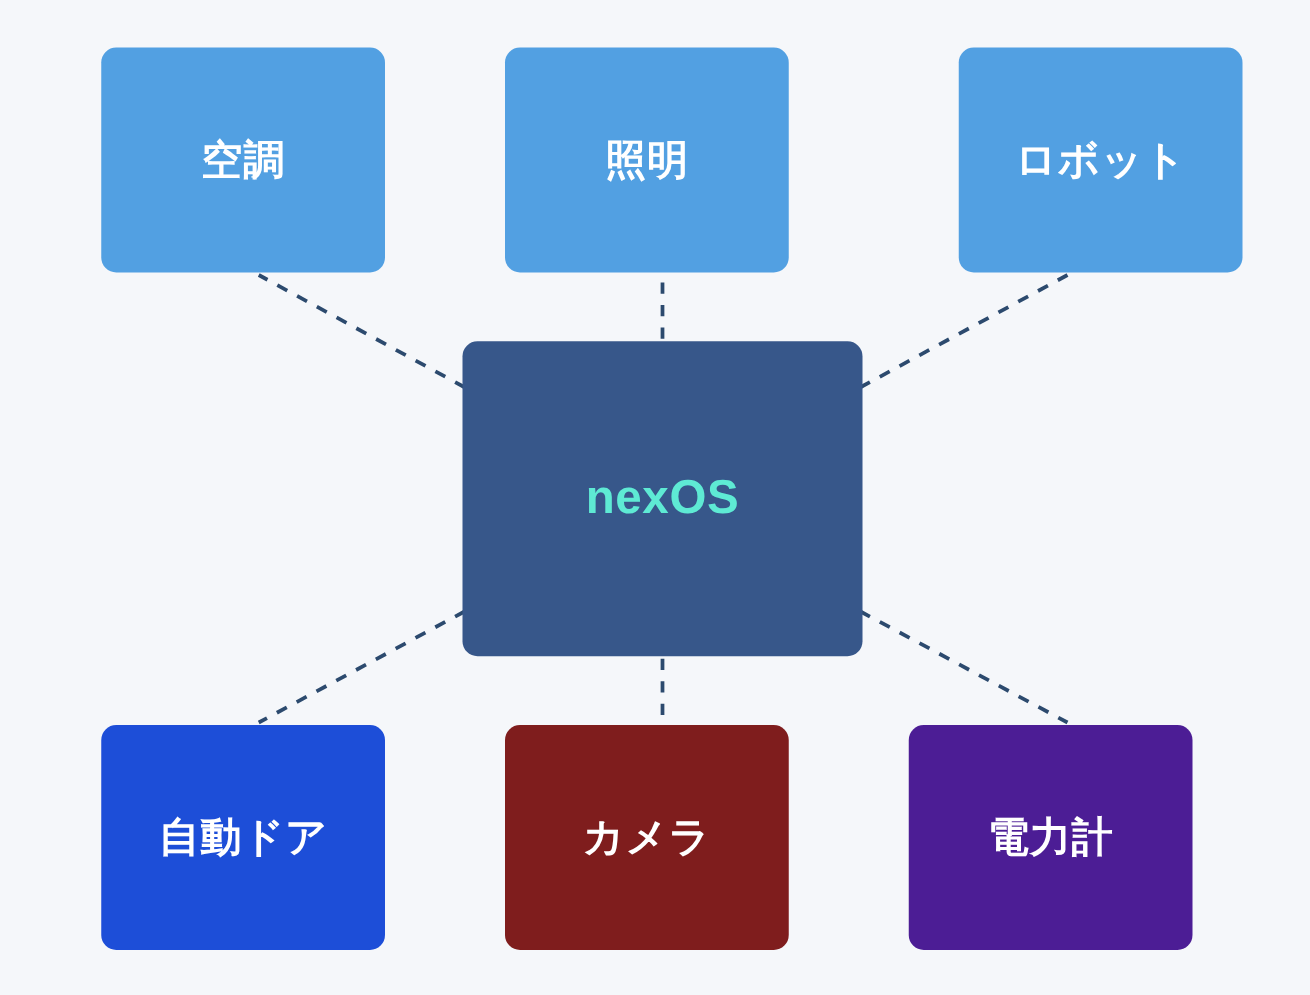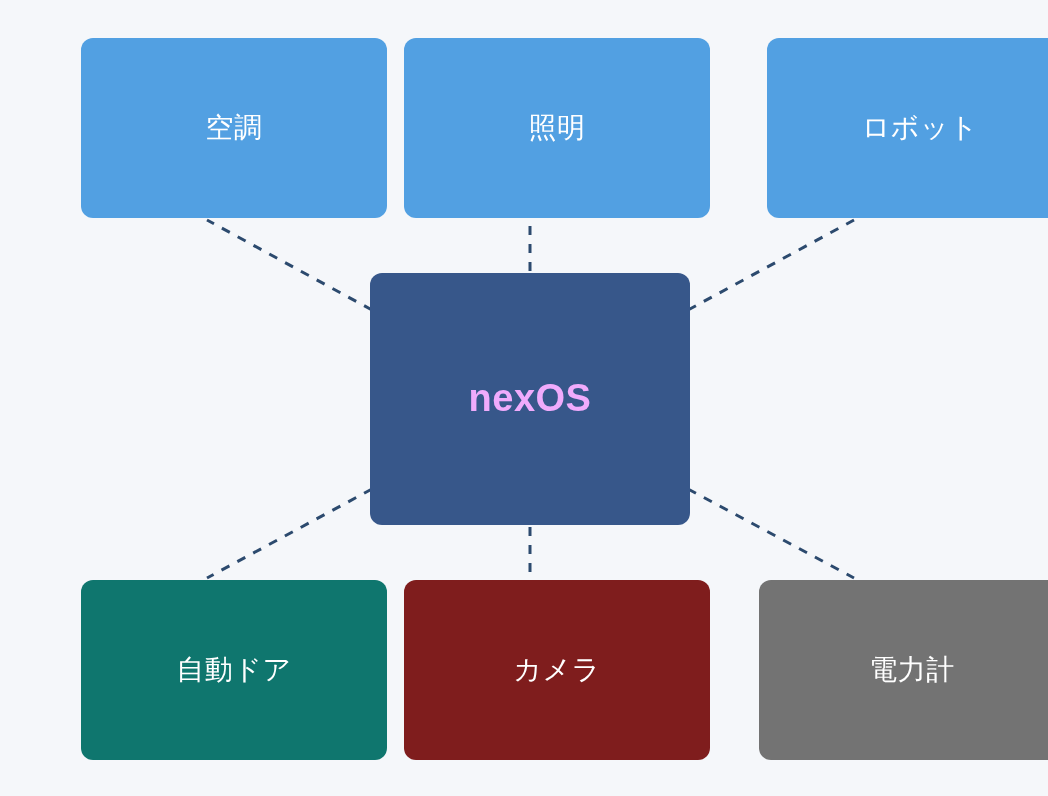--- a/index.html
+++ b/index.html
@@ -40,25 +40,25 @@
     align-items: center;
     justify-content: center;
     box-sizing: border-box;
     border-radius: 12px;
     color: #ffffff;
     text-align: center;
     letter-spacing: 0.5px;
   }
 
   .node.peripheral {
-    width: 306px;
+    width: 227px;
     height: 180px;
     background: #52a0e2;
-    font-size: 28px;
-    font-weight: 400;
+    font-size: 33px;
+    font-weight: 700;
   }
 
   .node.hub {
     width: 320px;
     height: 252px;
     background: #37578a;
     font-size: 38px;
     font-weight: 700;
     letter-spacing: 0.5px;
   }
@@ -107,29 +107,29 @@
   </div>
 
   <div class="node peripheral" id="node-lighting" style="background: rgb(82, 160, 226); justify-content: center;">
     <span class="node-label">照明</span>
   </div>
 
   <div class="node peripheral" id="node-robot" style="background: rgb(82, 160, 226);">
     <span class="node-label">ロボット</span>
   </div>
 
-  <div class="node hub" id="node-hub" style="background: rgb(55, 87, 138); color: #f0abfc;">
+  <div class="node hub" id="node-hub" style="background: rgb(55, 87, 138); color: #5eead4;">
     <span class="node-label">nexOS</span>
   </div>
 
-  <div class="node peripheral" id="node-door" style="background: #0f766e;">
+  <div class="node peripheral" id="node-door" style="background: #1d4ed8;">
     <span class="node-label">自動ドア</span>
   </div>
 
   <div class="node peripheral" id="node-camera" style="background: #7f1d1d;">
     <span class="node-label">カメラ</span>
   </div>
 
-  <div class="node peripheral" id="node-meter" style="background: #737373; margin-left: 32px;">
+  <div class="node peripheral" id="node-meter" style="background: #4c1d95;">
     <span class="node-label">電力計</span>
   </div>
 
 </div>
 
 </body></html>

